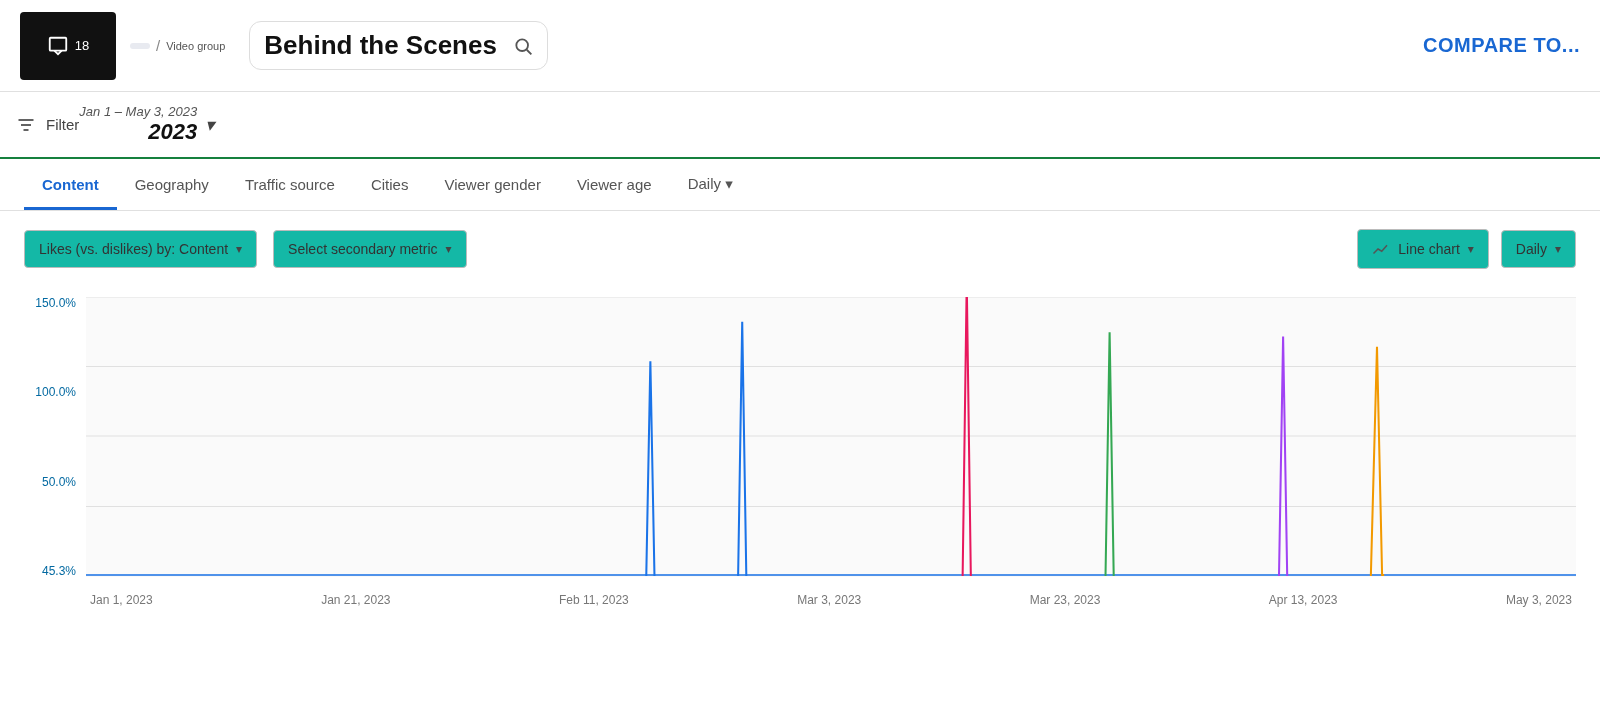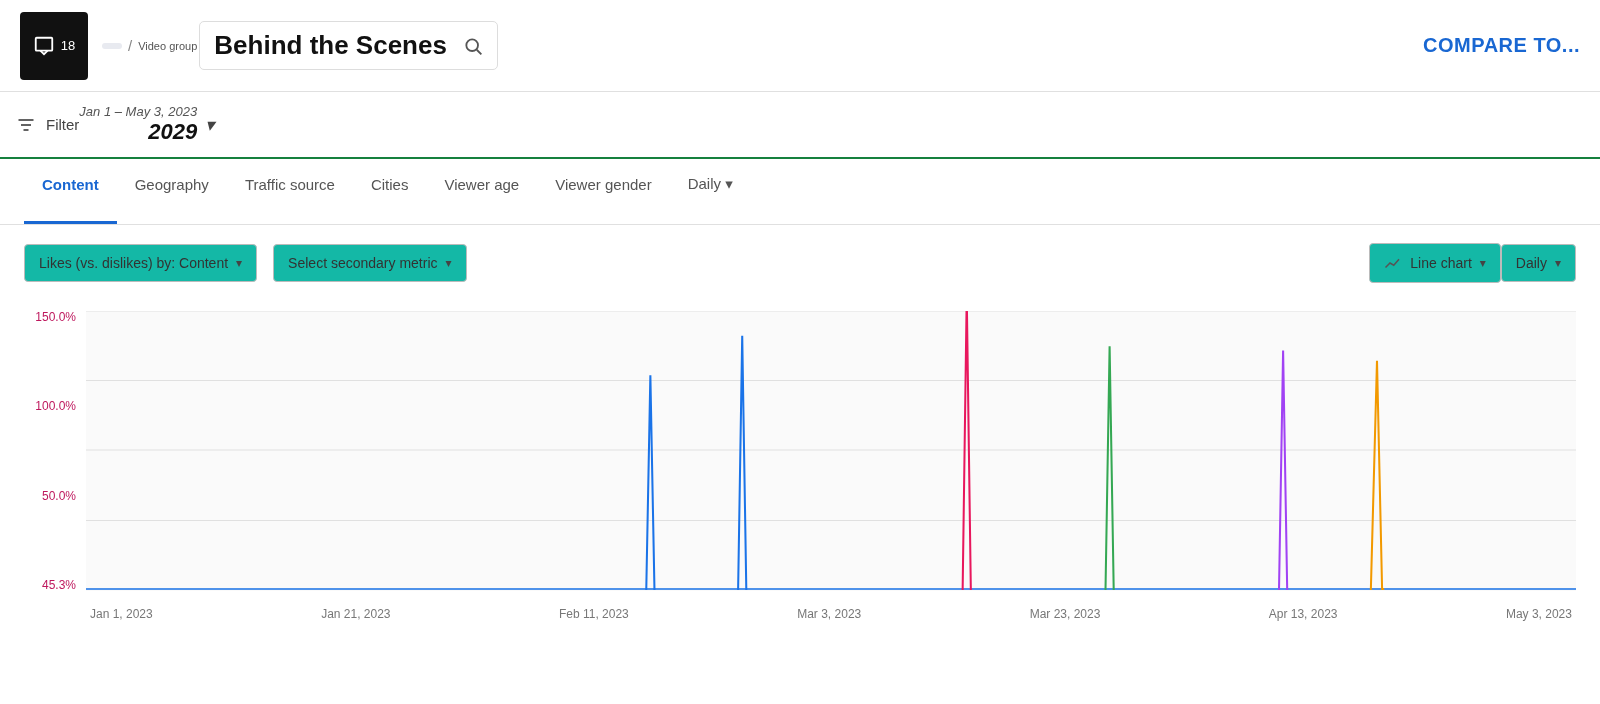--- a/index.html
+++ b/index.html
@@ -10,21 +10,21 @@
       display: flex;
       align-items: center;
       padding: 12px 20px;
       border-bottom: 1px solid #e0e0e0;
       background: #fff;
       height: 92px;
     }
     .playlist-icon-box {
       background: #111;
       color: #fff;
-      width: 68px;
+      width: 96px;
       height: 68px;
       display: flex;
       align-items: center;
       justify-content: center;
       border-radius: 4px;
       font-size: 13px;
       flex-shrink: 0;
       gap: 6px;
     }
     .playlist-icon-box svg { width: 22px; height: 22px; }
@@ -41,24 +41,24 @@
       border-radius: 3px;
       padding: 3px 10px;
       color: #555;
       font-size: 13px;
     }
     .breadcrumb-sep { color: #888; font-size: 15px; }
     .breadcrumb-video-group { color: #555; font-size: 11px; }
     .title-box {
       display: flex;
       align-items: center;
-      margin-left: 2px;
+      margin-left: 24px;
       background: #fff;
       border: 1px solid #ddd;
-      border-radius: 5px;
+      border-radius: 12px;
       padding: 8px 14px;
       gap: 16px;
     }
     .title-text {
       font-size: 26px;
       font-weight: 700;
       color: #111;
     }
     .search-icon-btn {
       cursor: pointer;
@@ -110,21 +110,21 @@
 
     
     .tabs {
       display: flex;
       align-items: center;
       padding: 0 24px;
       border-bottom: 1px solid #e0e0e0;
       gap: 0;
     }
     .tab {
-      padding: 16px 18px 28px 18px;
+      padding: 16px 18px 14px 18px;
       font-size: 15px;
       color: #555;
       cursor: pointer;
       border-bottom: 3px solid transparent;
       white-space: nowrap;
       text-align: center;
     }
     .tab.active {
       color: #1967d2;
       border-bottom: 3px solid #1967d2;
@@ -153,21 +153,21 @@
       font-size: 14px;
       background: #14b8a6;
       cursor: pointer;
       color: #333;
       white-space: nowrap;
     }
     .dropdown-btn .caret { color: #444; font-size: 12px; }
     .controls-right {
       margin-left: auto;
       display: flex;
-      gap: 0;
+      gap: 12px;
       align-items: center;
       padding-left: 12px;
     }
 
     
     .chart-area {
       padding: 10px 24px 10px 24px;
       position: relative;
       height: 330px;
     }
@@ -181,21 +181,21 @@
       left: 0;
       top: 0;
       bottom: 30px;
       width: 60px;
       display: flex;
       flex-direction: column;
       justify-content: space-between;
       align-items: flex-end;
       padding-right: 8px;
       font-size: 12px;
-      color: #be185d;
+      color: #0369a1;
     }
     .y-label { line-height: 1; }
     .chart-inner {
       position: absolute;
       left: 62px;
       right: 0;
       top: 0;
       bottom: 30px;
       background: #fafafa;
     }
@@ -246,44 +246,44 @@
     <svg width="20" height="20" viewBox="0 0 24 24" fill="none" stroke="#444" stroke-width="2">
       <line x1="3" y1="6" x2="21" y2="6"></line>
       <line x1="6" y1="12" x2="18" y2="12"></line>
       <line x1="9" y1="18" x2="15" y2="18"></line>
     </svg>
     <span>Filter</span>
   </div>
   <div class="date-range-selector">
     <div class="date-range-right">
       <span class="date-range-label">Jan 1 – May 3, 2023</span>
-      <span class="date-range-year">2029</span>
+      <span class="date-range-year">2023</span>
     </div>
     <span class="chevron-down">▾</span>
   </div>
 </div>
 
 <div class="tabs">
   <div class="tab active">
     <span>Content</span>
   </div>
   <div class="tab">
     <span>Geography</span>
   </div>
   <div class="tab">
     <span>Traffic source</span>
   </div>
   <div class="tab">
     <span>Cities</span>
   </div>
   <div class="tab">
+    <span>Viewer gender</span>
+  </div>
+  <div class="tab">
     <span>Viewer age</span>
-  </div>
-  <div class="tab">
-    <span>Viewer gender</span>
   </div>
   <div class="tab tab-more">
     <span>Daily ▾</span>
   </div>
 </div>
 
 <div class="controls-row">
   <button class="dropdown-btn">
     <span>Likes (vs. dislikes) by: Content</span>
     <span class="caret">▾</span>

